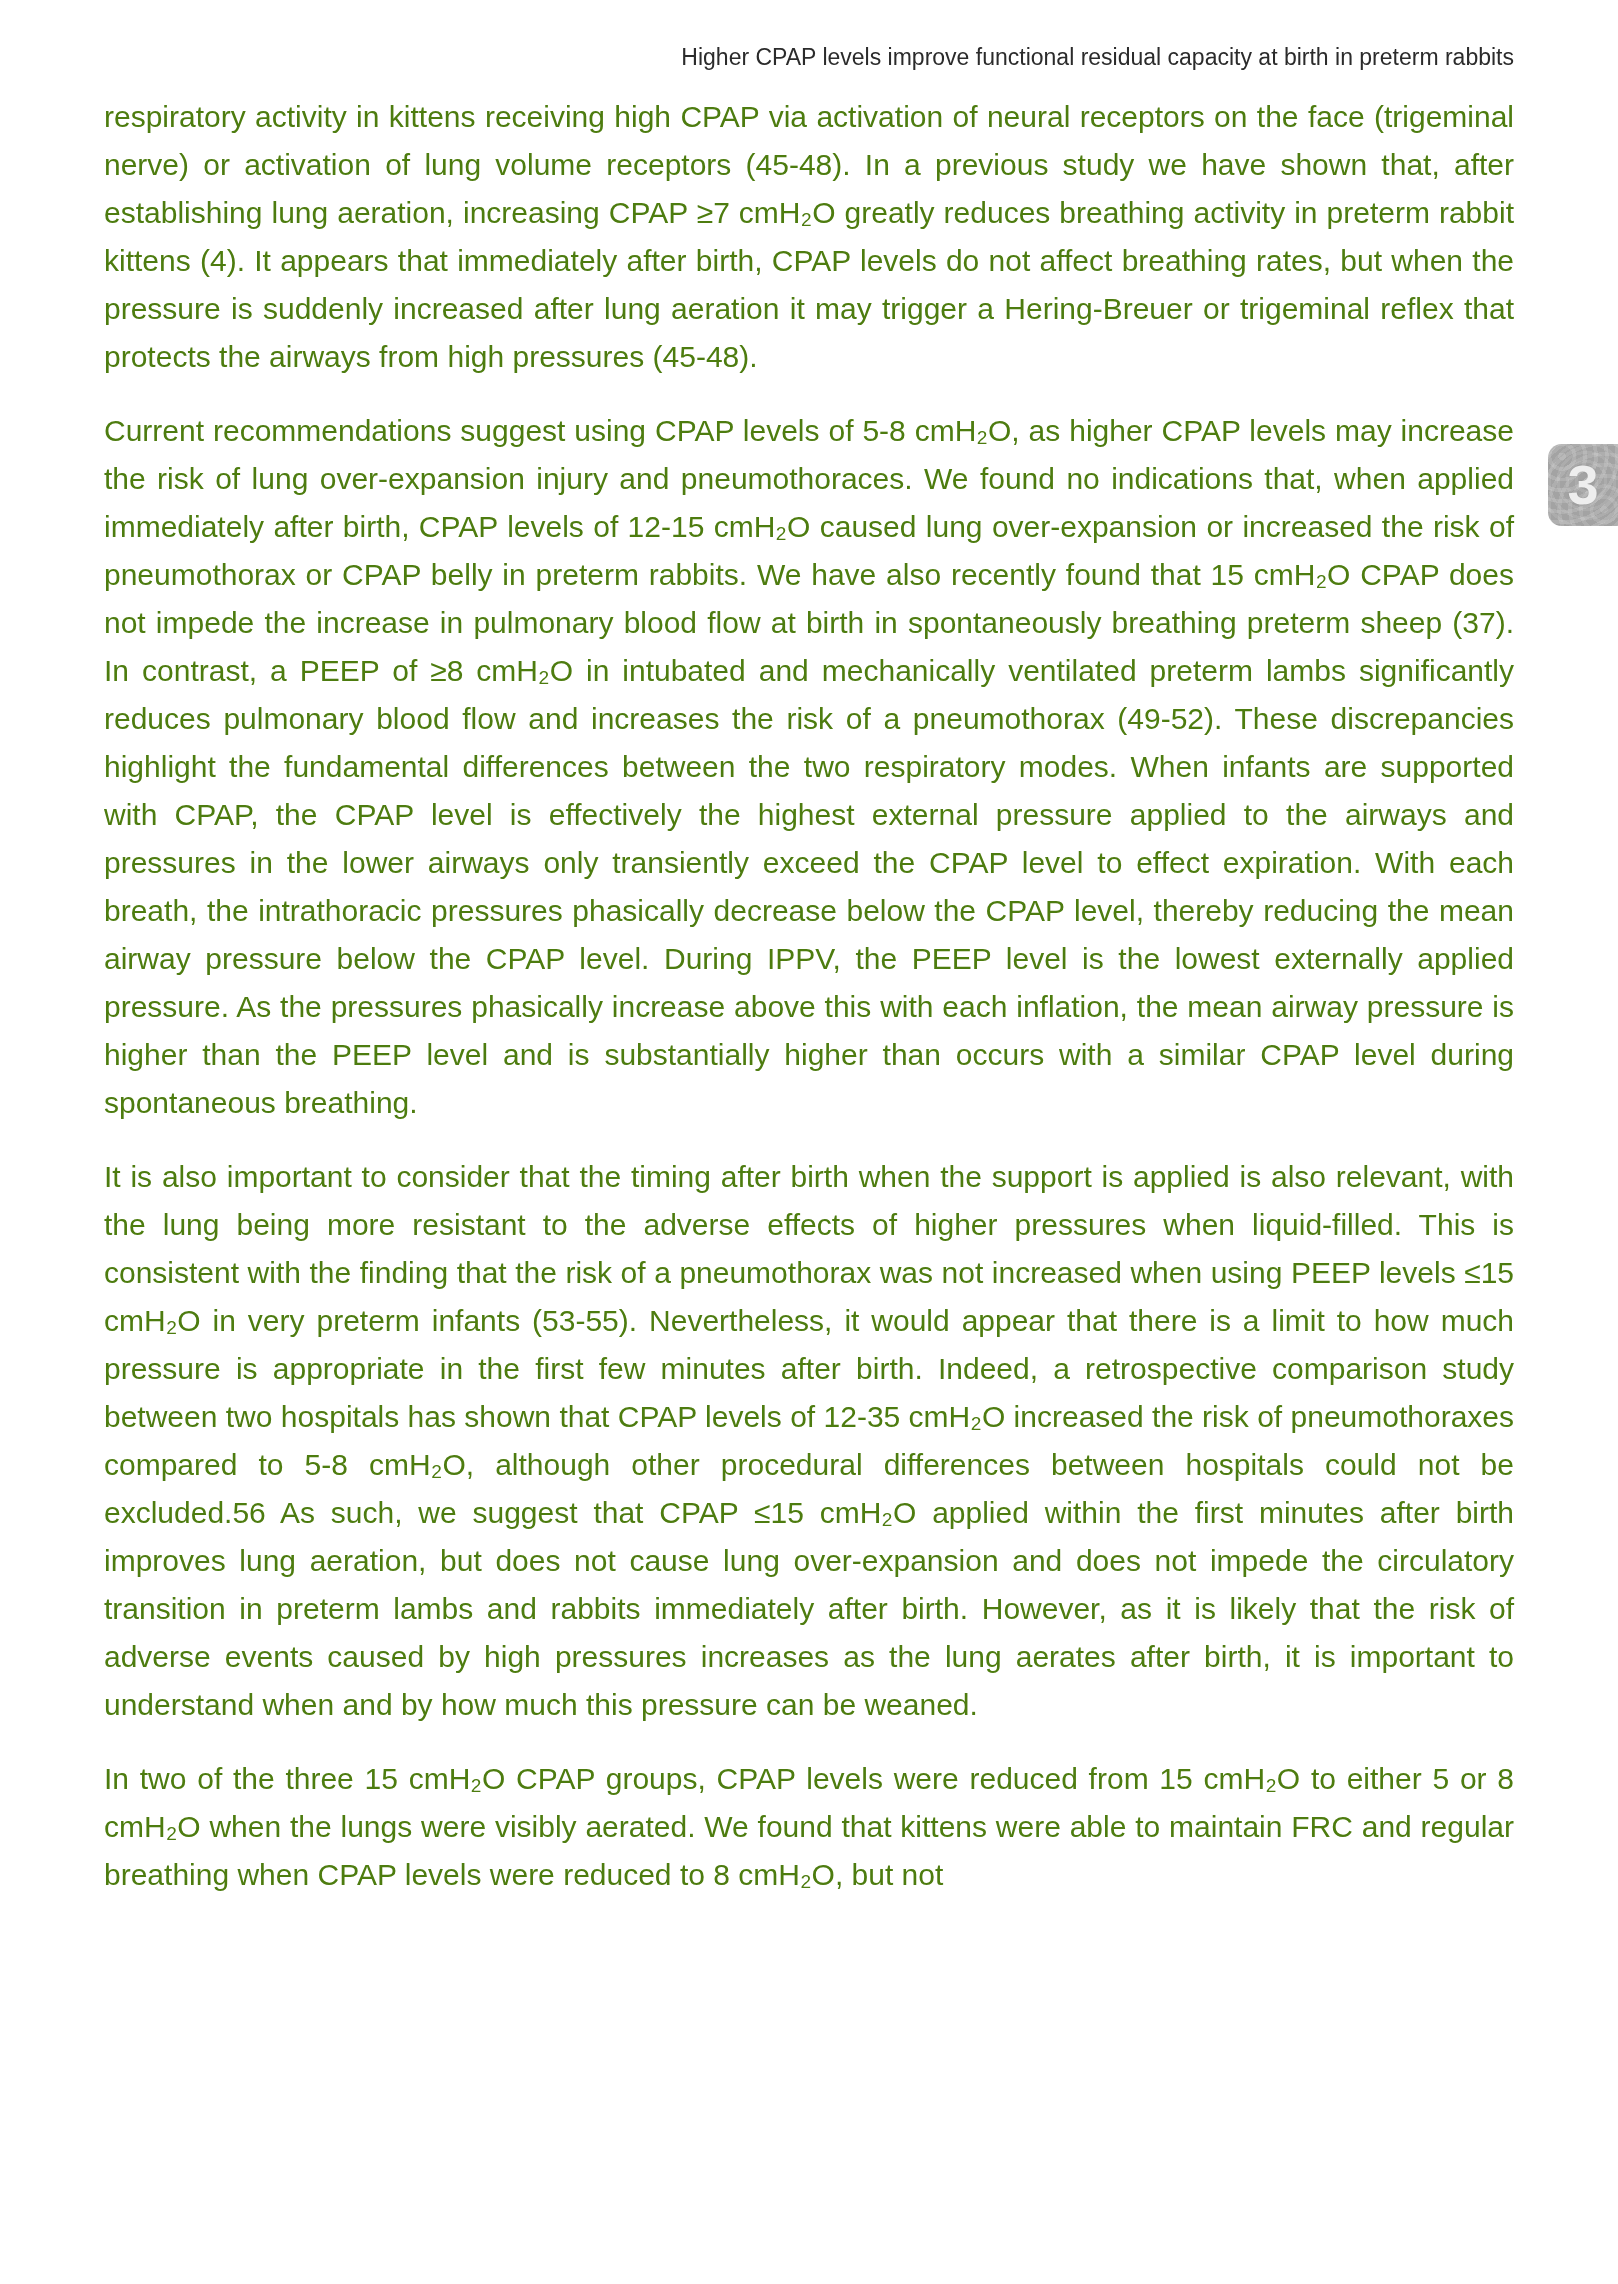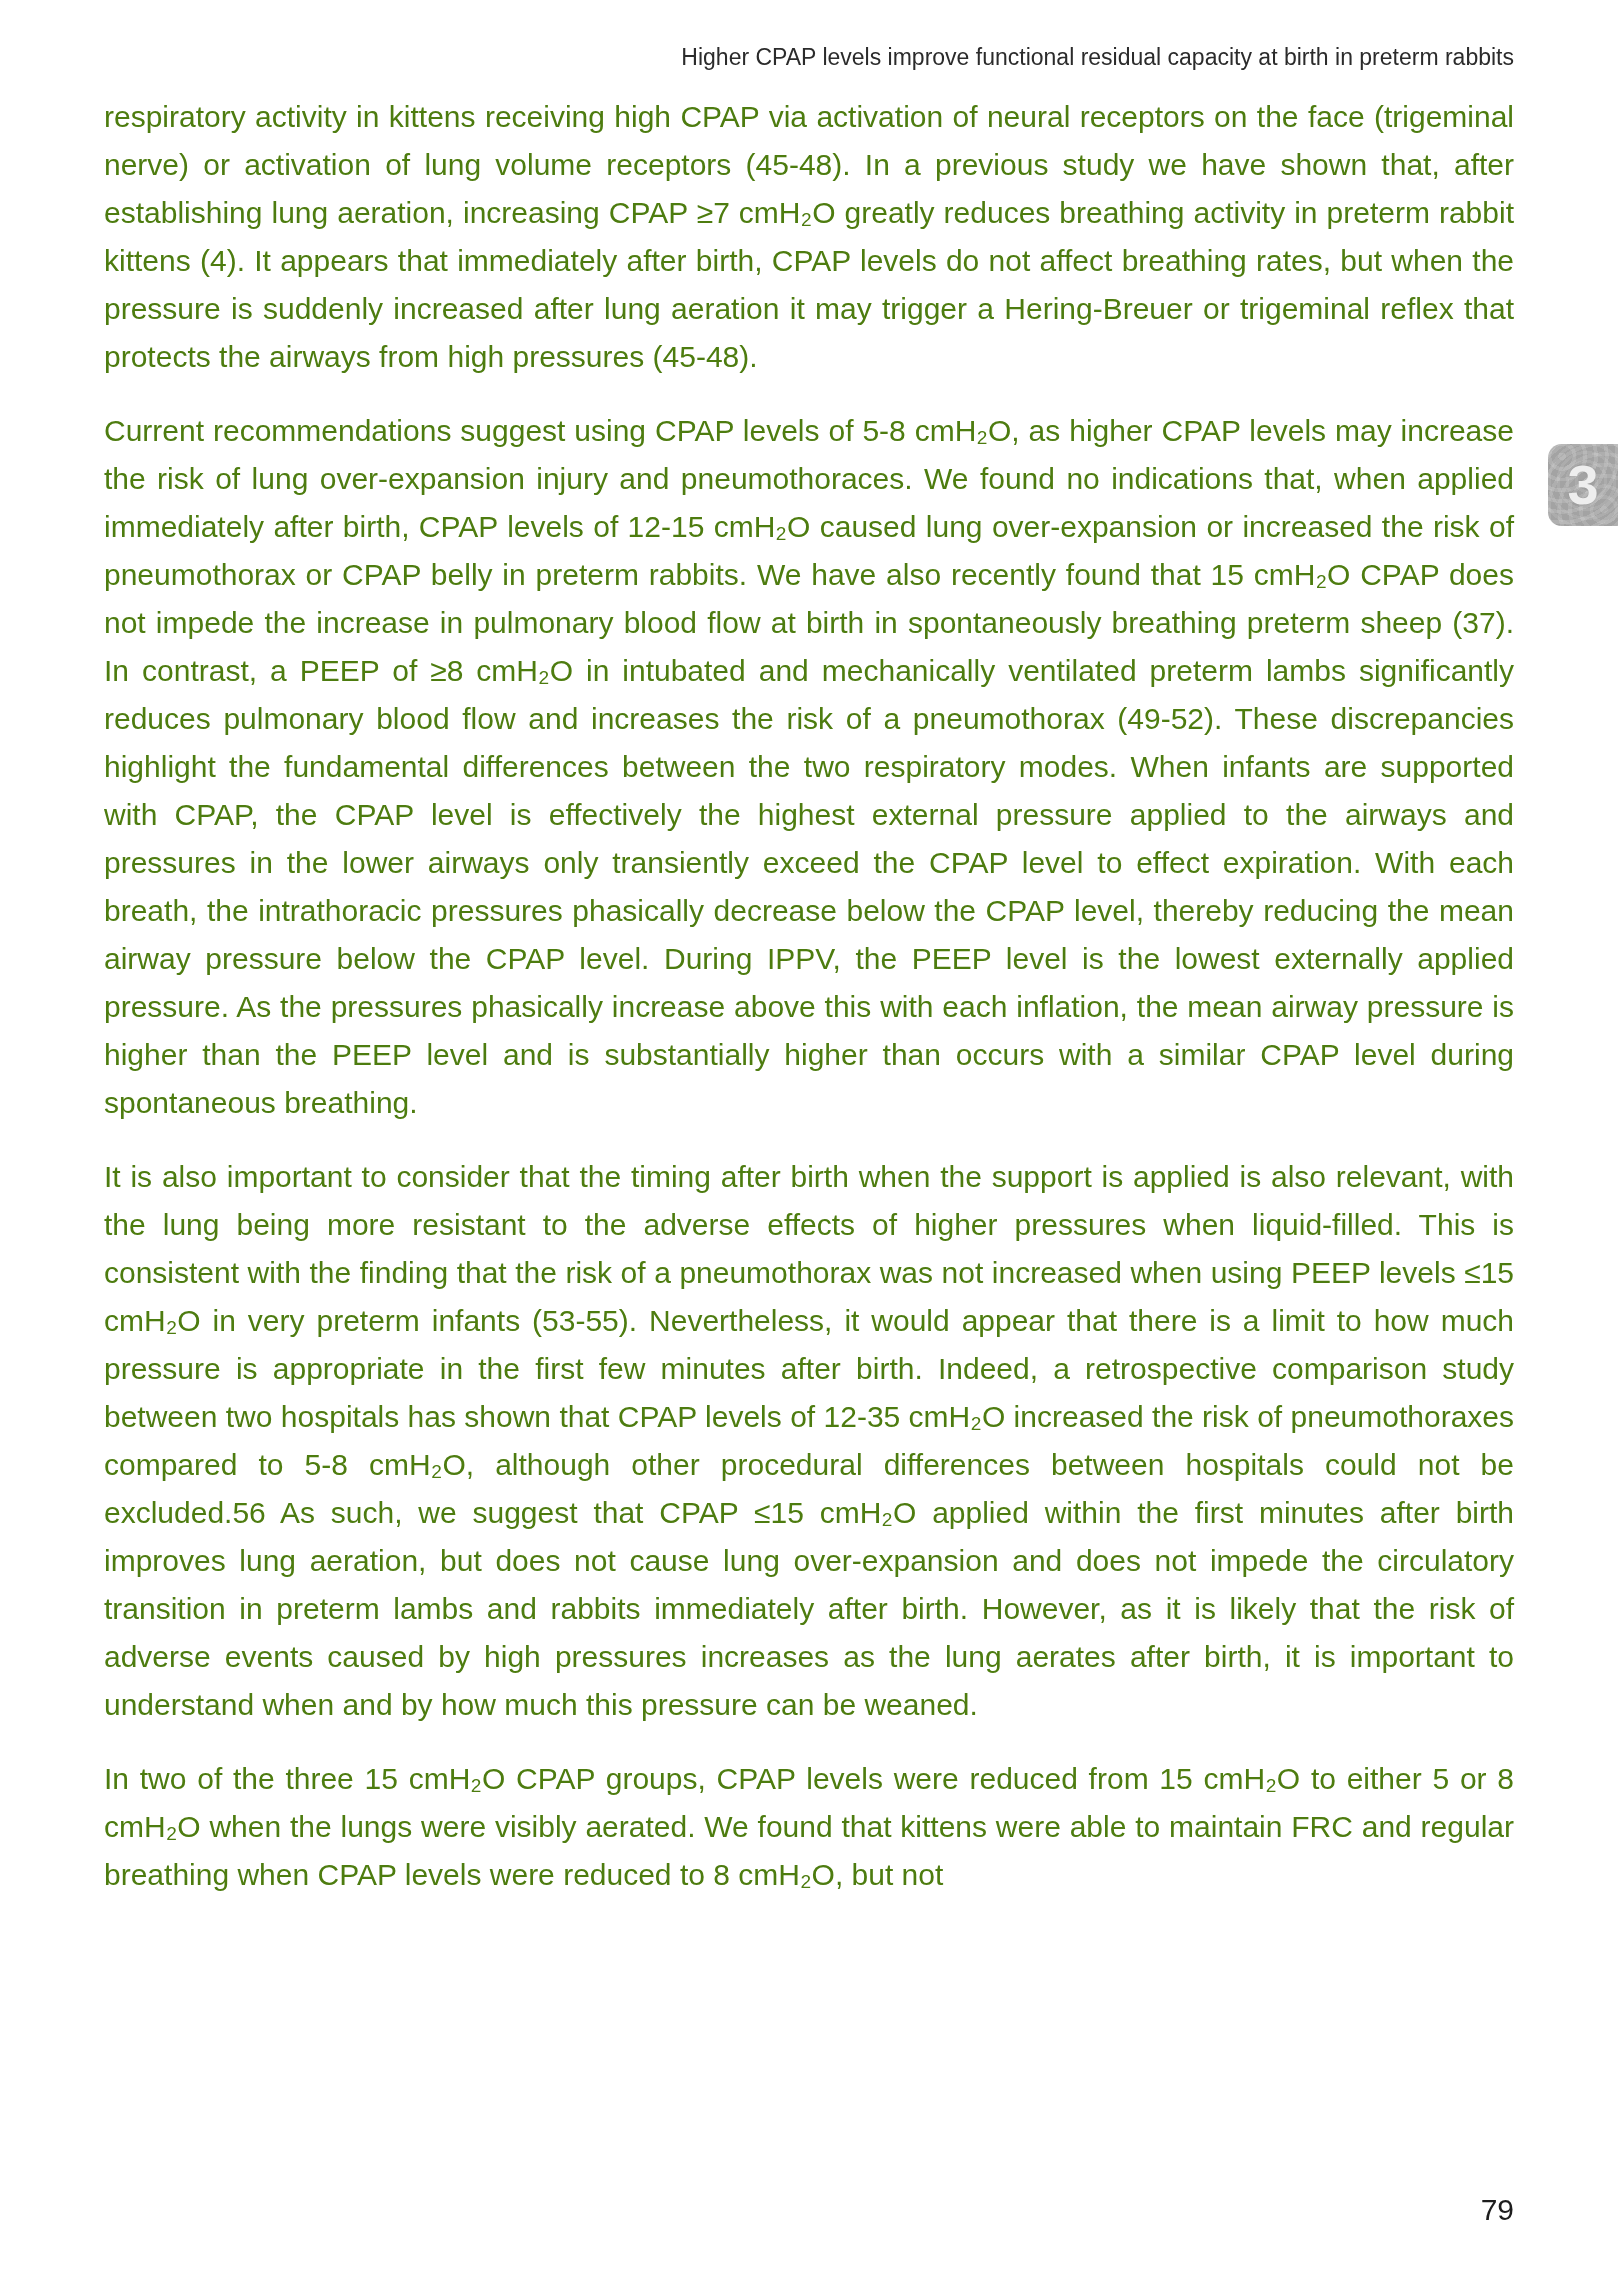--- a/index.html
+++ b/index.html
@@ -84,16 +84,15 @@
     <p class="para">respiratory activity in kittens receiving high CPAP via activation of neural receptors on the face (trigeminal nerve) or activation of lung volume receptors (45-48). In a previous study we have shown that, after establishing lung aeration, increasing CPAP ≥7 cmH₂O greatly reduces breathing activity in preterm rabbit kittens (4). It appears that immediately after birth, CPAP levels do not affect breathing rates, but when the pressure is suddenly increased after lung aeration it may trigger a Hering-Breuer or trigeminal reflex that protects the airways from high pressures (45-48).</p>
     <p class="para">Current recommendations suggest using CPAP levels of 5-8 cmH₂O, as higher CPAP levels may increase the risk of lung over-expansion injury and pneumothoraces. We found no indications that, when applied immediately after birth, CPAP levels of 12-15 cmH₂O caused lung over-expansion or increased the risk of pneumothorax or CPAP belly in preterm rabbits. We have also recently found that 15 cmH₂O CPAP does not impede the increase in pulmonary blood flow at birth in spontaneously breathing preterm sheep (37). In contrast, a PEEP of ≥8 cmH₂O in intubated and mechanically ventilated preterm lambs significantly reduces pulmonary blood flow and increases the risk of a pneumothorax (49-52). These discrepancies highlight the fundamental differences between the two respiratory modes. When infants are supported with CPAP, the CPAP level is effectively the highest external pressure applied to the airways and pressures in the lower airways only transiently exceed the CPAP level to effect expiration. With each breath, the intrathoracic pressures phasically decrease below the CPAP level, thereby reducing the mean airway pressure below the CPAP level. During IPPV, the PEEP level is the lowest externally applied pressure. As the pressures phasically increase above this with each inflation, the mean airway pressure is higher than the PEEP level and is substantially higher than occurs with a similar CPAP level during spontaneous breathing.</p>
     <p class="para">It is also important to consider that the timing after birth when the support is applied is also relevant, with the lung being more resistant to the adverse effects of higher pressures when liquid-filled. This is consistent with the finding that the risk of a pneumothorax was not increased when using PEEP levels ≤15 cmH₂O in very preterm infants (53-55). Nevertheless, it would appear that there is a limit to how much pressure is appropriate in the first few minutes after birth. Indeed, a retrospective comparison study between two hospitals has shown that CPAP levels of 12-35 cmH₂O increased the risk of pneumothoraxes compared to 5-8 cmH₂O, although other procedural differences between hospitals could not be excluded.56 As such, we suggest that CPAP ≤15 cmH₂O applied within the first minutes after birth improves lung aeration, but does not cause lung over-expansion and does not impede the circulatory transition in preterm lambs and rabbits immediately after birth. However, as it is likely that the risk of adverse events caused by high pressures increases as the lung aerates after birth, it is important to understand when and by how much this pressure can be weaned.</p>
     <p class="para">In two of the three 15 cmH₂O CPAP groups, CPAP levels were reduced from 15 cmH₂O to either 5 or 8 cmH₂O when the lungs were visibly aerated. We found that kittens were able to maintain FRC and regular breathing when CPAP levels were reduced to 8 cmH₂O, but not</p>
   </div>
 
   <div class="chapter-tab">
     <span class="chapter-num">3</span>
   </div>
 
-  <div class="page-number">79</div>
 
 </div>
 
 
 </body></html>

